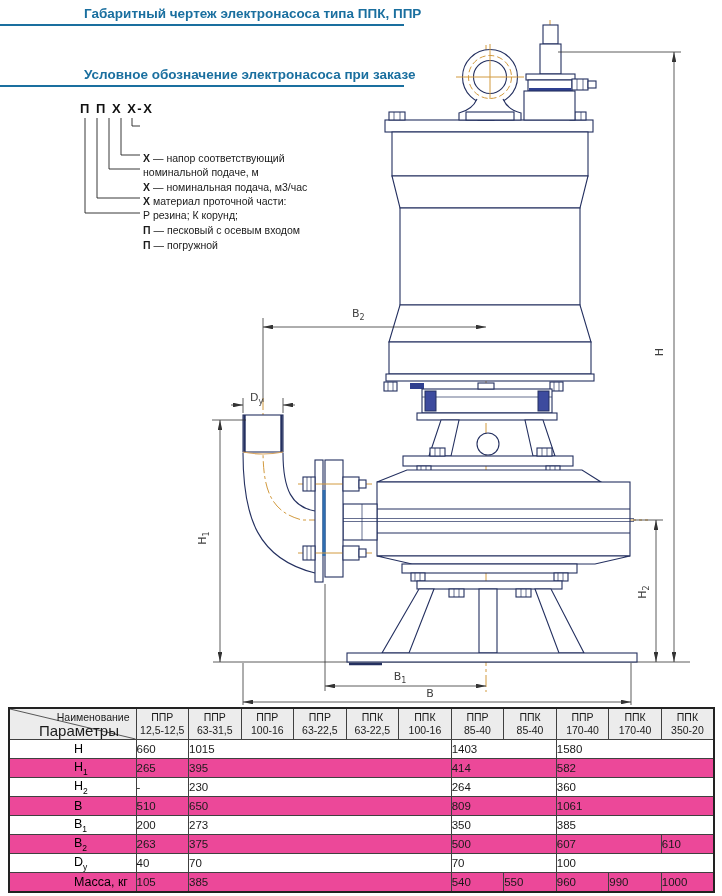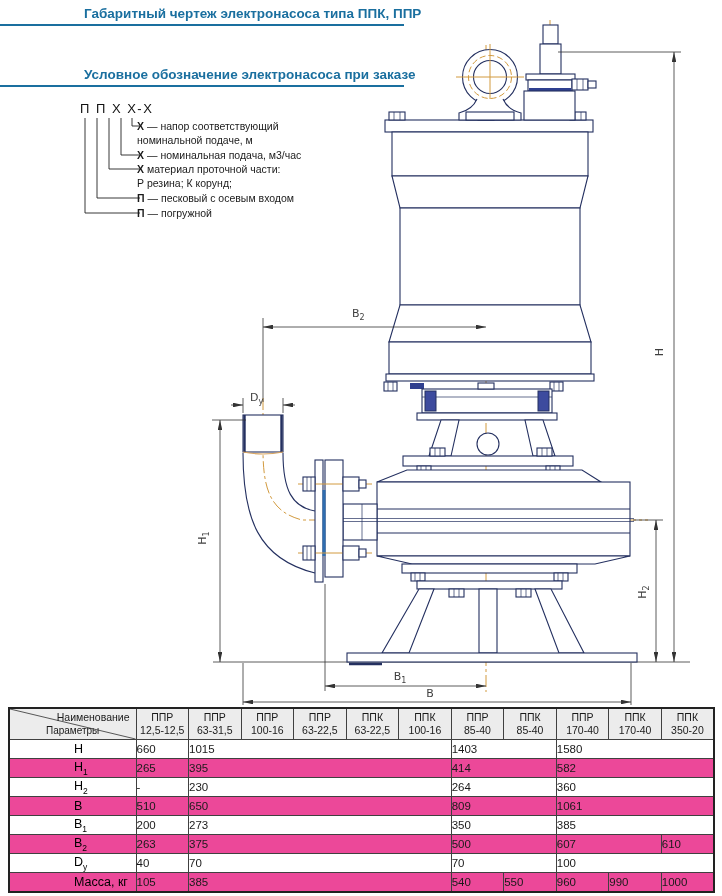--- a/index.html
+++ b/index.html
@@ -20,36 +20,36 @@
   .teal{fill:none;stroke:#2f6eb0;stroke-width:3;}
   .dim{fill:none;stroke:#333;stroke-width:.8;}
   .lg{fill:none;stroke:#222;stroke-width:.9;}
   .lab{font:11px "DejaVu Sans",sans-serif;fill:#3f3f3f;}
   .sub-t{font-size:8px;}
   
   .title{position:absolute;left:0;box-sizing:border-box;width:404px;padding-left:84px;padding-bottom:3px;
          border-bottom:2px solid #1a6f9f;color:#1a6f9f;font-size:13.5px;font-weight:bold;white-space:nowrap;}
   .t1{top:6px;}
   .t2{top:67px;}
-  .code{position:absolute;left:80px;top:101px;font-size:13px;font-weight:normal;color:#111;letter-spacing:1.5px;white-space:nowrap;}
-  .leg{position:absolute;left:137px;font-size:10.5px;color:#1a1a1a;white-space:nowrap;}
+  .code{position:absolute;left:80px;top:101px;font-size:13px;font-weight:bold;color:#111;letter-spacing:1.5px;white-space:nowrap;}
+  .leg{position:absolute;left:143px;font-size:10.5px;color:#1a1a1a;white-space:nowrap;margin-top:32px;}
   .leg b{margin-right:3px;}
   
   .ptable{position:absolute;left:8px;top:707px;width:707px;border-collapse:collapse;table-layout:fixed;
           border:2px solid #222;font-family:"Liberation Sans",sans-serif;}
   .ptable th,.ptable td{border:1px solid #404040;padding:0;}
   .ptable thead th{background:#ececec;font-weight:normal;font-size:10.5px;color:#1a1a1a;height:30px;line-height:13px;}
   .ptable td{text-align:left;font-size:11.5px;color:#1a1a1a;height:18px;}
   .ptable .param{text-align:left;padding-left:64px;font-size:12.5px;font-weight:normal;background:inherit;}
   .ptable .param sub{font-size:8.5px;}
   .ptable tr.shade{background:#ec4899;}
   .corner{position:relative;overflow:hidden;}
   .corner .diag{position:absolute;left:0;top:0;width:100%;height:100%;}
   .cn-top{position:absolute;right:6px;top:2px;font-size:10.5px;}
-  .cn-bot{position:absolute;left:12px;bottom:2px;font-size:10px;padding-left:24px;}
+  .cn-bot{position:absolute;left:5px;bottom:2px;font-size:15px;padding-left:24px;}
 </style>
 </head>
 <body>
 
 <div class="stage">
 
 <svg width="722" height="705" viewBox="0 0 722 705">
   <defs>
     <marker id="arr" markerWidth="13" markerHeight="6" refX="13" refY="3" orient="auto-start-reverse">
       <path d="M0,0 L13,3 L0,6 Z" fill="#333"></path>

